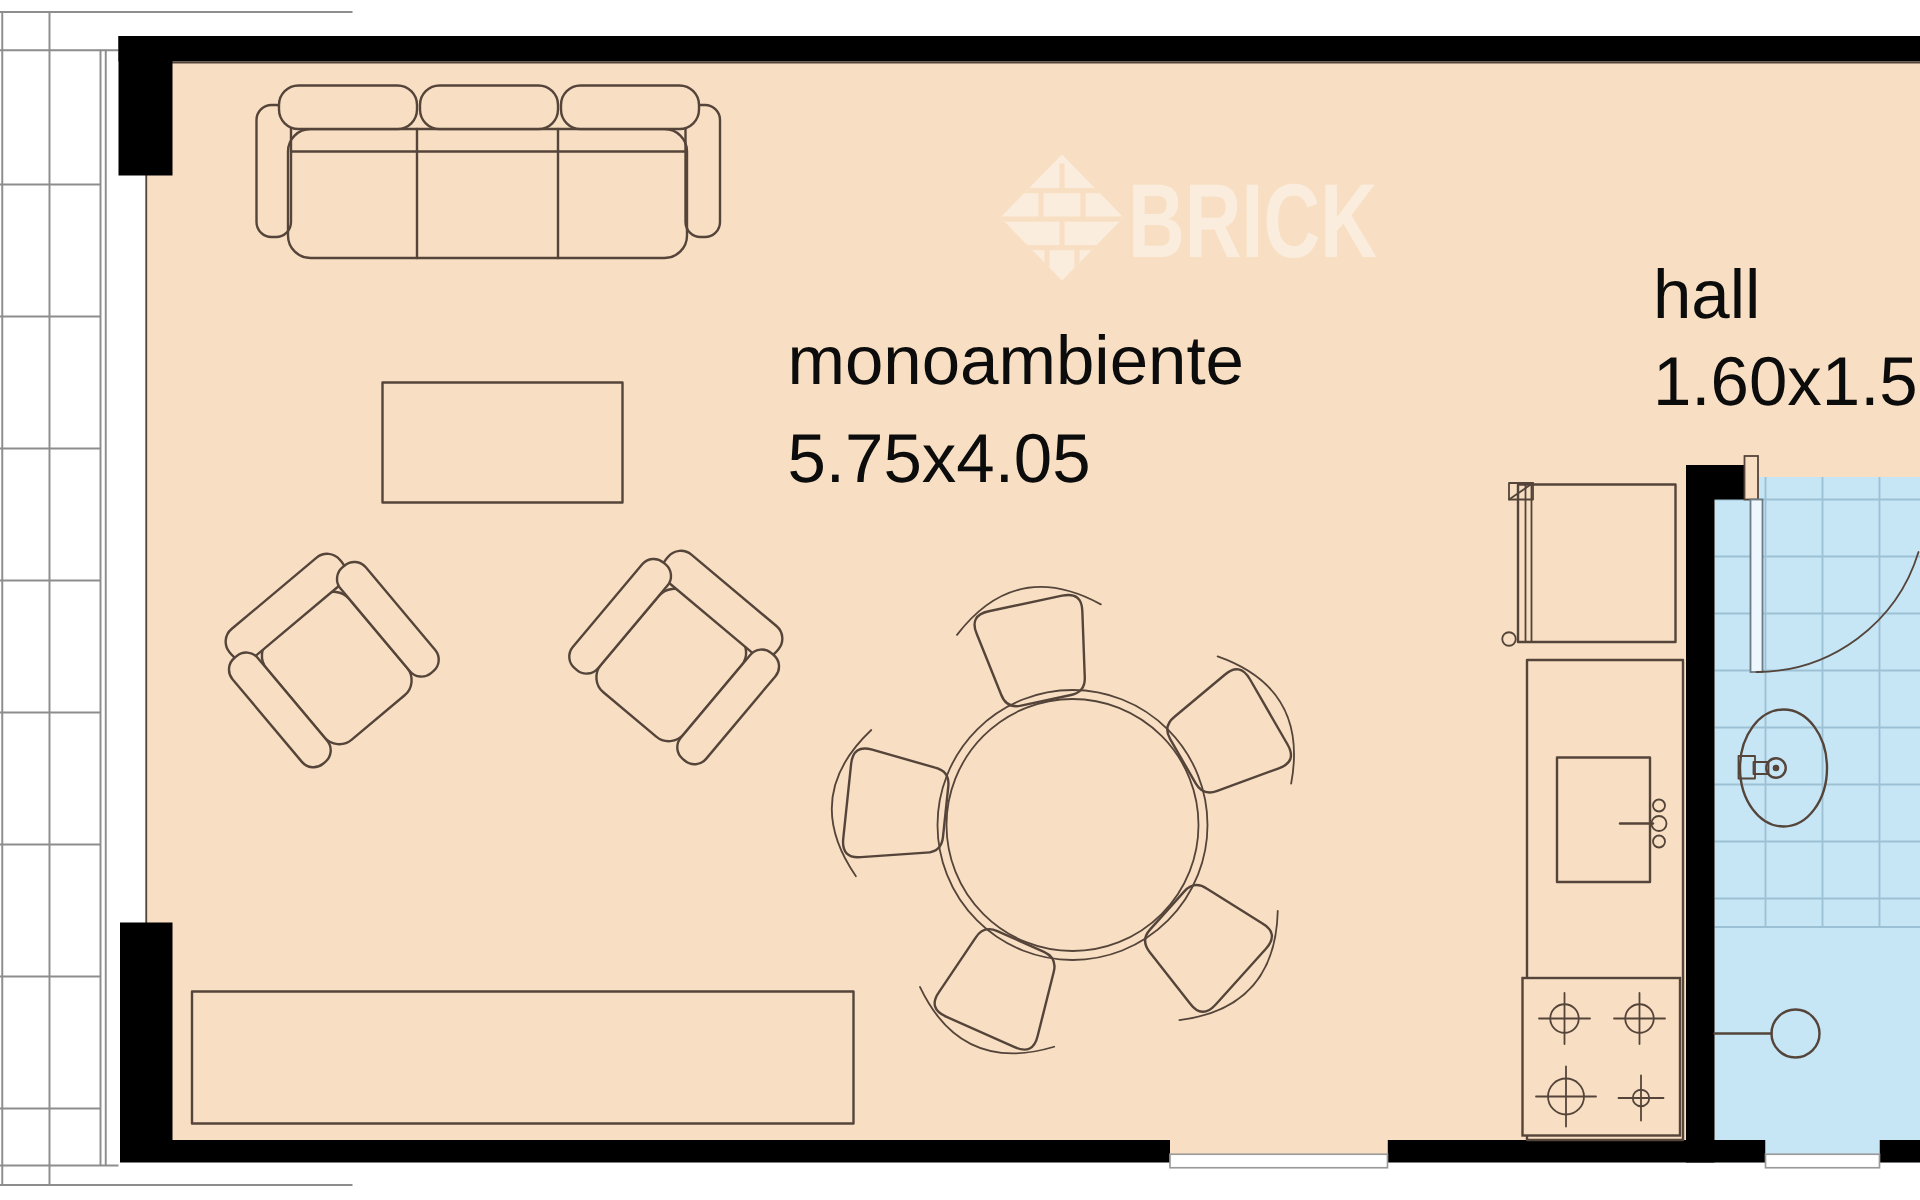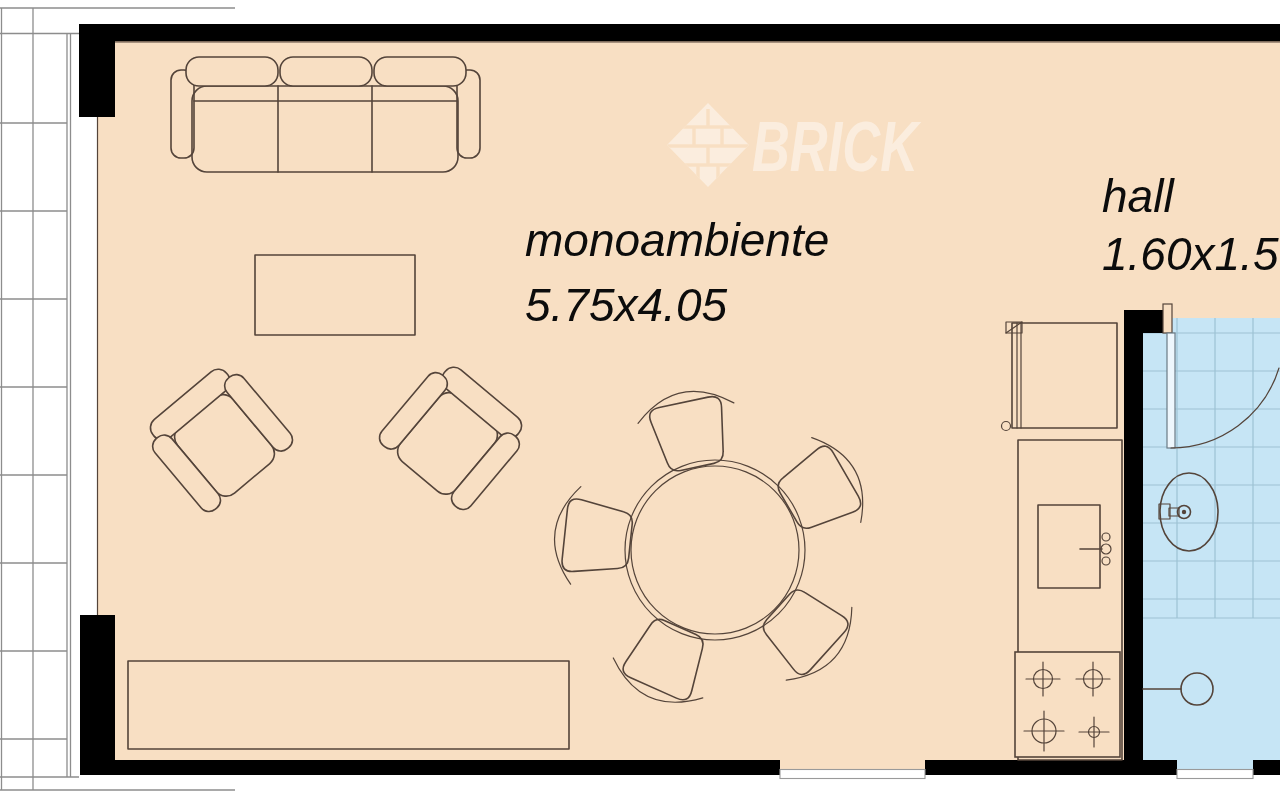--- a/index.html
+++ b/index.html
@@ -1,17 +1,17 @@
 <!DOCTYPE html>
 <html style="--c-floor: #f8dfc3; --c-bath: #c6e5f5; --c-wall: #000000; --c-outline: #54443a; --c-balcony-line: #8d8d8d; --c-tile-line: #9dc1d4; --c-watermark: rgba(255,255,255,0.45); --c-label: #0c0c0c;"><head>
 <meta charset="utf-8">
 <style>
   html,body{margin:0;padding:0;background:#ffffff;}
   .stage{position:relative;width:1280px;height:800px;background:#ffffff;overflow:hidden;
-         font-family:"Liberation Sans",sans-serif;font-style:italic;}
+         font-family:"Liberation Sans",sans-serif;}
   svg{display:block}
 
   .floor{fill:var(--c-floor,#f8dfc3);}
   .bath {fill:var(--c-bath,#c6e5f5);}
   .wall {fill:var(--c-wall,#000000);}
 
   .ol  {stroke:var(--c-outline,#54443a);fill:none;stroke-width:1.6;stroke-linecap:round;stroke-linejoin:round;}
   .olf {stroke:var(--c-outline,#54443a);fill:var(--c-floor,#f8dfc3);stroke-width:1.6;}
   .thin{stroke-width:1.2;}
   .bl  {stroke:var(--c-balcony-line,#8d8d8d);stroke-width:1.3;fill:none;}

